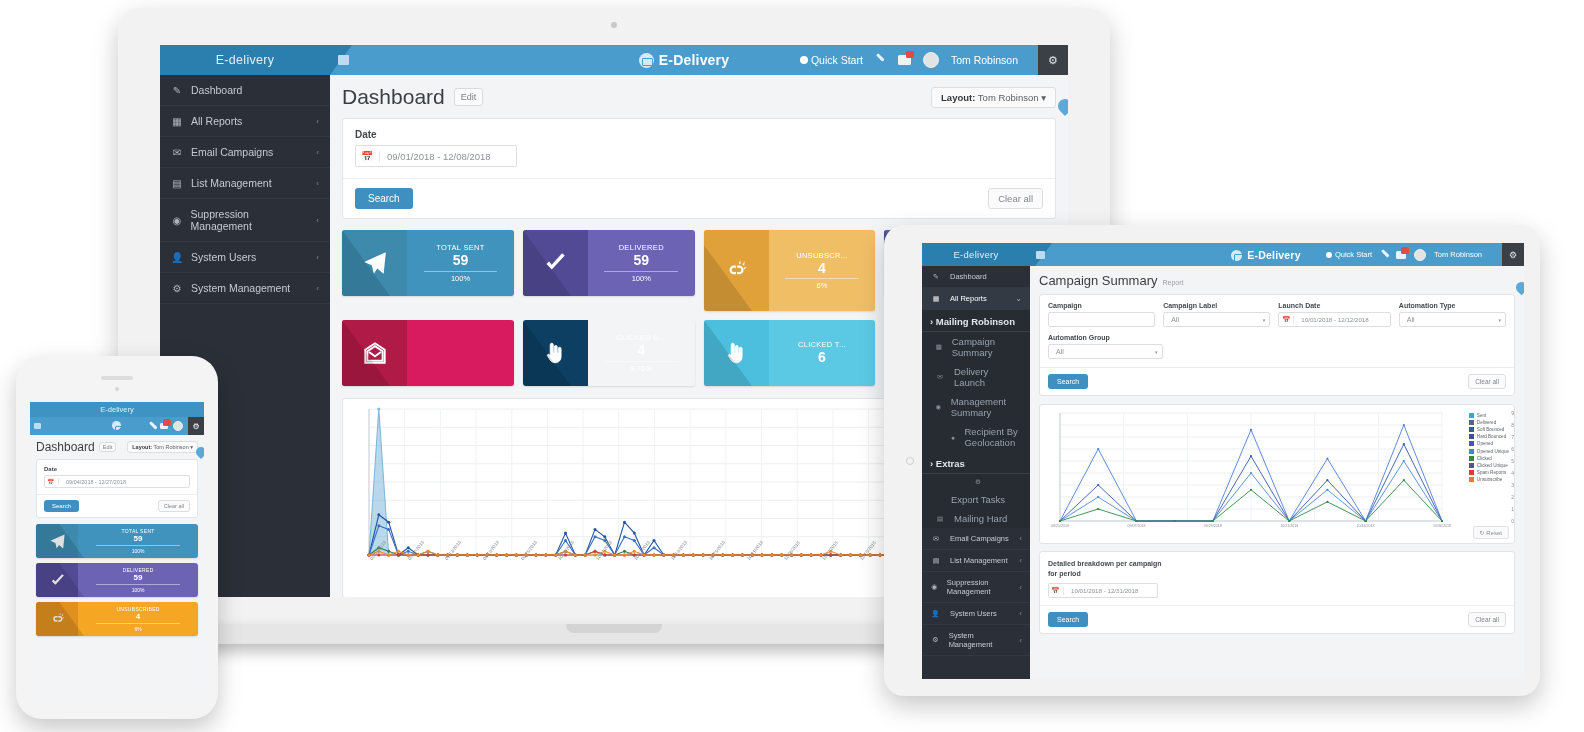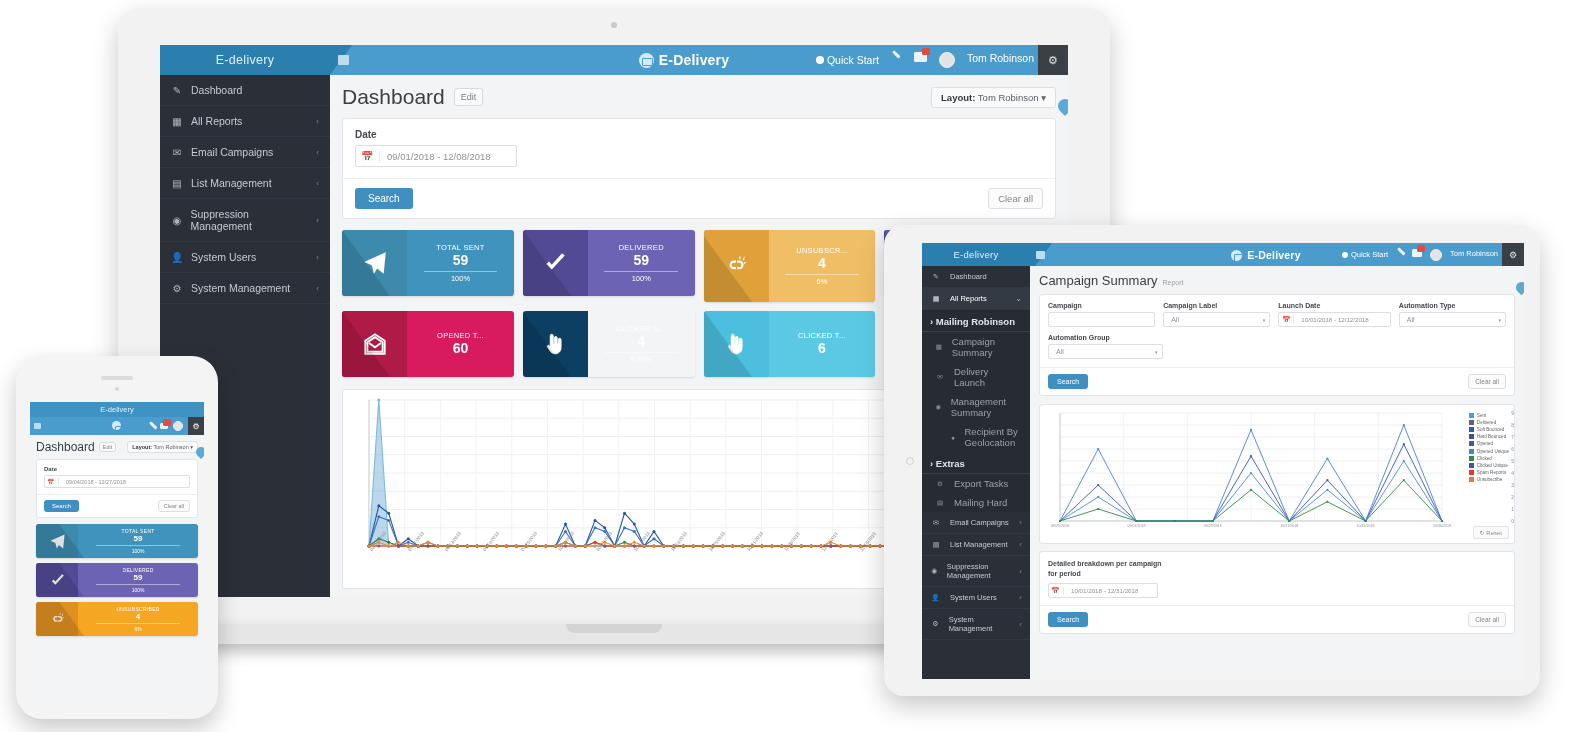--- a/index.html
+++ b/index.html
@@ -61,21 +61,21 @@
   .brand-logo::after { content:""; position:absolute; right:-22px; top:0; border-top:30px solid #2b7fae;
     border-right:22px solid transparent; }
   .brand-rest { flex: 1; display: flex; align-items: center; position: relative; padding-left: 30px; }
   .hamb { position: absolute; left: 8px; top: 50%; margin-top: -5px; width: 11px; height: 10px;
     background: #bcdcf0; border-radius: 1px; }
   .brand-center { position: absolute; left: 0; right: 0; text-align: center; font-size: 14px;
     font-weight: bold; letter-spacing: .2px; pointer-events: none; }
   .env-ico { display:inline-block; width:15px; height:15px; border-radius:50%; background:#d6e9f6;
     vertical-align:-3px; margin-right:5px; position:relative; }
   .env-ico::before{content:"";position:absolute;left:3px;top:4.5px;width:9px;height:6px;border:1.2px solid #4a9ccc;border-radius:1px;}
-  .navright { margin-left: auto; display: flex; gap: 12px; padding-right: 4px;
+  .navright { margin-left: auto; display: flex; align-items: center; gap: 12px; padding-right: 20px;
     font-size: 10.5px; z-index: 2; }
   .navright .qs { display: flex; align-items: center; gap: 3px; }
   .dot-i { width: 8px; height: 8px; border-radius: 50%; background: #fff; display: inline-block; }
   .pencil { width: 11px; height: 11px; position: relative; display:inline-block; }
   .pencil::before{content:"";position:absolute;left:1px;top:1px;width:9px;height:2.5px;background:#e8f3fb;transform:rotate(45deg);border-radius:1px;}
   .mail-n { position: relative; width: 13px; height: 10px; background: #eaf4fb; border-radius: 1.5px; }
   .mail-n::after { content:""; position:absolute; right:-3px; top:-4px; width:8px; height:7px;
     background:#e24b41; border-radius:1.5px; }
   .avatar { width: 16px; height: 16px; border-radius: 50%; background:#e3e3e3;
     border:1.5px solid #f0f0f0; }
@@ -252,21 +252,21 @@
         <svg viewBox="0 0 24 24">
                       <path d="M4 13l5 5L21 5l-2.5-2L9 13.5 6.5 10.5z"></path>
                     </svg>
       </div>
       <div class="bd">
         <div class="lbl">Delivered</div>
         <div class="num">59</div>
         <div class="pct">100%</div>
       </div>
     </div>
-    <div class="card" style="background:#f0be65;height:72px;">
+    <div class="card" style="background:#f0be65;height:81px;">
       <div class="ic" style="background:#e0a13a;">
         <svg viewBox="0 0 24 24">
                       <path d="M10 7a4 4 0 0 0 0 8h2v-2h-2a2 2 0 0 1 0-4h2V7zM20 3l-2 3 1.5 1zM22 8l-3 1 .5 1.7zM16 2l-1.5 3 1.7.6z"></path>
                       <path d="M13 9h2a2 2 0 0 1 0 4h-2v2h2a4 4 0 0 0 0-8h-2z"></path>
                     </svg>
       </div>
       <div class="bd">
         <div class="lbl">Unsubscr...</div>
         <div class="num">4</div>
         <div class="pct">6%</div>
@@ -283,25 +283,20 @@
         <div class="lbl">Soft Bou...</div>
         <div class="num">0</div>
         <div class="pct">0%</div>
       </div>
     </div>
     <div class="card" style="background:#d81b5e;height:66px;">
       <div class="ic" style="background:#b01a46;">
         <svg viewBox="0 0 24 24">
                       <path d="M12 3 3 9v12h18V9zM5 10.4l7-4.7 7 4.7V19H5zM6.5 11l5.5 4 5.5-4" fill="none" stroke="#fff" stroke-width="1.7"></path>
                     </svg>
-      </div>
-      <div class="bd">
-        <div class="lbl">Opened T...</div>
-        <div class="num">60</div>
-
       </div>
     </div>
     <div class="card" style="background:#2a6somewhere;height:66px;">
       <div class="ic" style="background:#0d3f63;">
         <svg viewBox="0 0 24 24">
                       <path d="M9 3a1.4 1.4 0 0 1 1.4 1.4V12h1V6.4a1.3 1.3 0 0 1 2.6 0V12h1V8a1.3 1.3 0 0 1 2.6 0v7.3c0 3.3-2.2 5.7-5.3 5.7-2.2 0-3.6-.8-4.8-2.5L5 14.6c-.5-.8.6-1.9 1.4-1.2l1.2 1.1V4.4A1.4 1.4 0 0 1 9 3z" stroke="#fff" stroke-width=".8"></path>
                     </svg>
       </div>
       <div class="bd">
         <div class="lbl">Clicked U...</div>
@@ -872,21 +867,21 @@
                 </div>
                 <div class="side-item" style="padding:4px 8px 4px 12px;">
      <span class="ci" style="font-size:6.5px;">◉</span>
      <span>Management Summary</span>
                 </div>
                 <div class="side-item" style="padding:4px 8px 4px 12px;margin-left:16px;">
      <span class="ci" style="font-size:6.5px;">●</span>
      <span>Recipient By Geolocation</span>
                 </div>
                 <div class="side-head" style="padding:6px 8px 4px;">› Extras</div>
-                <div class="side-item" style="padding:4px 8px 4px 12px;">
+                <div class="side-item" style="padding:4px 8px 4px 12px;flex-direction:column;">
      <span class="ci" style="font-size:6.5px;">⚙</span>
      <span>Export Tasks</span>
                 </div>
                 <div class="side-item" style="padding:4px 8px 4px 12px;">
      <span class="ci" style="font-size:6.5px;">▤</span>
      <span>Mailing Hard</span>
                 </div>
               </div>
               <div class="side-item" style="padding:6px 8px;font-size:7.5px;">
      <span class="ci" style="font-size:7px;">✉</span>

